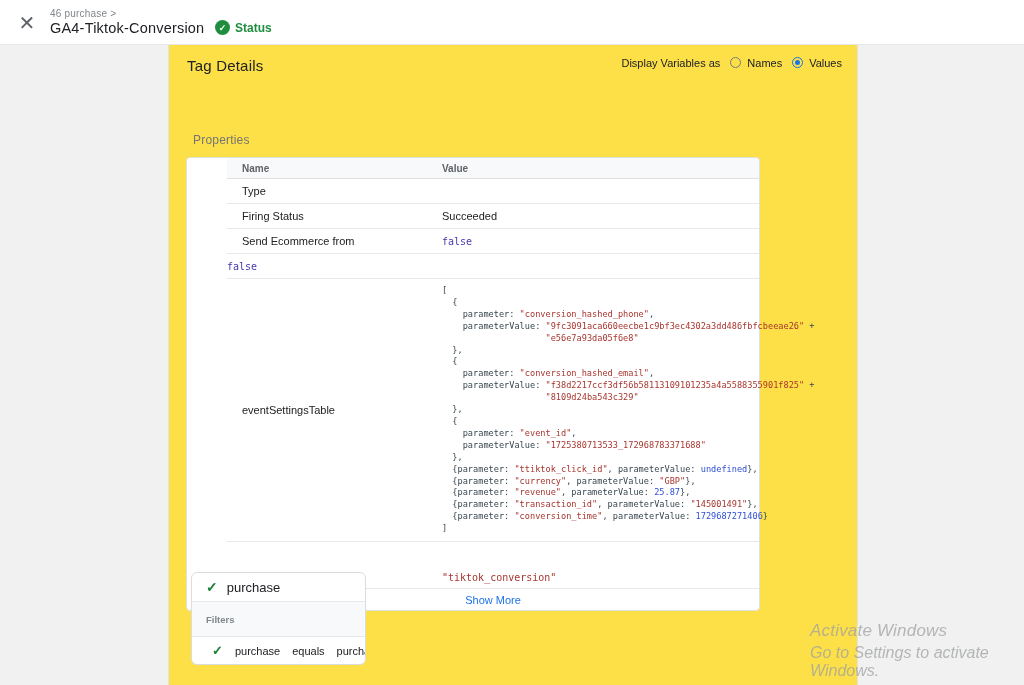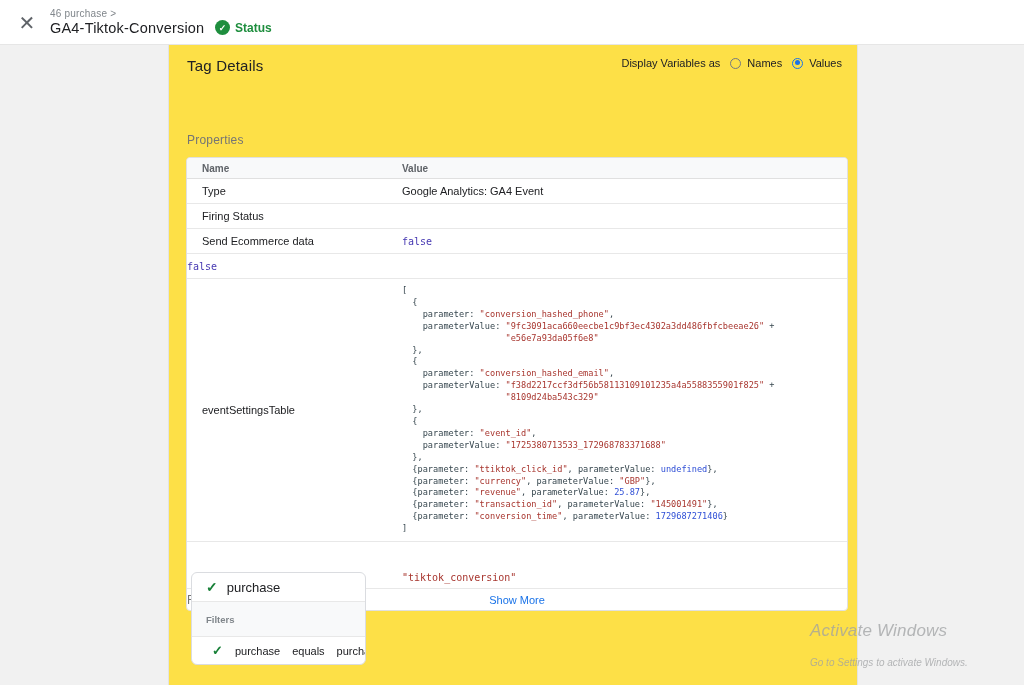--- a/index.html
+++ b/index.html
@@ -16,32 +16,32 @@
   .fired-badge { position:absolute; left:215px; top:20px; display:flex; align-items:center; gap:5px; }
   .fired-circle { width:15px; height:15px; border-radius:50%; background:#1e8e3e; color:#fff; font-size:9px;
                   display:flex; align-items:center; justify-content:center; font-weight:bold; }
   .fired-text { color:#1e8e3e; font-size:12px; font-weight:bold; }
 
   
   .card { position:absolute; left:168px; top:45px; width:690px; height:640px; background:#fde047;
           border-left:1px solid #e3e3e3; border-right:1px solid #e3e3e3; }
   .card-head { position:absolute; left:18px; right:15px; top:12px; height:24px; }
   .tag-details-h { font-size:15px; color:#202124; font-weight:500; letter-spacing:.2px; }
-  .disp-vars { position:absolute; right:0; top:0; display:flex; align-items:center; gap:4px; font-size:11px; color:#202124;padding-left:36px; }
+  .disp-vars { position:absolute; right:0; top:0; display:flex; align-items:flex-start; gap:4px; font-size:11px; color:#202124;padding-left:36px; }
   .radio { display:inline-block; width:11px; height:11px; border:1.5px solid #747a80; border-radius:50%; margin:0 2px 0 6px; vertical-align:-2px; cursor:pointer; }
   .radio.checked { border-color:#1a73e8; position:relative; }
   .radio.checked::after { content:""; position:absolute; left:1.5px; top:1.5px; width:5px; height:5px; border-radius:50%; background:#1a73e8; }
   .radio-label { cursor:pointer; }
 
-  .section-label { position:absolute; left:18px; font-size:12px; color:#757575; letter-spacing:.2px; }
+  .section-label { position:absolute; left:24px; font-size:12px; color:#757575; letter-spacing:.2px; }
   .lbl-properties { top:88px; }
   .lbl-firing { top:548px; }
 
   
-  .ptable { position:absolute; left:17px; top:112px; width:662px; border:1px solid #e0e0e0; border-radius:4px; background:#fff; }
+  .ptable { position:absolute; left:17px; top:112px; width:574px; border:1px solid #e0e0e0; border-radius:4px; background:#fff;padding-left:40px; }
   .prow { display:flex; align-items:center; border-bottom:1px solid #e8e8e8; }
   .prow:last-child { border-bottom:none;text-align:right; }
   .phead { background:#f8f9fa; height:21px; border-radius:4px 4px 0 0; border-bottom:1px solid #e0e0e0; }
   .phead .pname, .phead .pvalue { font-size:10px; color:#5f6368; font-weight:bold; }
   .pname { width:215px; padding-left:15px; font-size:11px; color:#202124; flex-shrink:0; }
   .pvalue { flex:1; font-size:11px; color:#202124; }
   .row-sm { height:25px; }
   .mono { font-family:"DejaVu Sans Mono", monospace; font-size:10px; }
   .v-bool { color:#4638b2; }
   .v-str { color:#a8362f; }
@@ -62,21 +62,21 @@
   .check { color:#188038; font-size:14px; font-weight:bold; }
   .filters-bar { height:36px; background:#f8f9fa; border-top:1px solid #e8e8e8; border-bottom:1px solid #e8e8e8;
                  display:flex; align-items:center; padding-left:14px; font-size:9.5px; color:#80868b; font-weight:bold; }
   .filter-row { display:flex; align-items:center; height:27px; padding-left:20px; gap:12px; }
   .filter-row .check { font-size:13px; }
   .filter-term { font-size:11px; color:#202124; }
 
   
   .watermark { position:absolute; left:810px; top:621px; color:#9fa1a3; opacity:.75; z-index:6;font-style:italic; }
   .wm-1 { font-size:17px; letter-spacing:.2px; }
-  .wm-2 { font-size:10px; margin-top:16px; }
+  .wm-2 { font-size:16px; margin-top:3px; }
 </style>
 </head>
 <body>
 
 <header class="app-header">
   <button class="close-btn">✕</button>
   <div class="crumb">46 purchase &gt;</div>
   <div class="tag-title">GA4-Tiktok-Conversion</div>
   <div class="fired-badge">
     <span class="fired-circle">✓</span>
@@ -99,27 +99,27 @@
 
   <div class="section-label lbl-properties">Properties</div>
 
   <div class="ptable">
     <div class="prow phead">
       <div class="pname">Name</div>
       <div class="pvalue">Value</div>
     </div>
     <div class="prow row-sm">
       <div class="pname">Type</div>
-      <div class="pvalue">Google Analytics: GA4 Event</div>
     </div>
     <div class="prow row-sm">
       <div class="pname">Firing Status</div>
+      <div class="pvalue">Succeeded</div>
     </div>
     <div class="prow row-sm">
-      <div class="pname">Send Ecommerce data</div>
+      <div class="pname">Send Ecommerce from</div>
       <div class="pvalue mono v-bool">false</div>
     </div>
     <div class="prow row-sm">
       <div class="pvalue mono v-bool">false</div>
     </div>
     <div class="prow row-code">
       <div class="pname">eventSettingsTable</div>
       <div class="code-pre"><div><span class="c-p">[</span></div><div><span class="c-p">  {</span></div><div><span class="c-p">    parameter: </span><span class="c-s">"conversion_hashed_phone"</span><span class="c-p">,</span></div><div><span class="c-p">    parameterValue: </span><span class="c-s">"9fc3091aca660eecbe1c9bf3ec4302a3dd486fbfcbeeae26"</span><span class="c-p"> +</span></div><div><span class="c-p">                    </span><span class="c-s">"e56e7a93da05f6e8"</span></div><div><span class="c-p">  },</span></div><div><span class="c-p">  {</span></div><div><span class="c-p">    parameter: </span><span class="c-s">"conversion_hashed_email"</span><span class="c-p">,</span></div><div><span class="c-p">    parameterValue: </span><span class="c-s">"f38d2217ccf3df56b58113109101235a4a5588355901f825"</span><span class="c-p"> +</span></div><div><span class="c-p">                    </span><span class="c-s">"8109d24ba543c329"</span></div><div><span class="c-p">  },</span></div><div><span class="c-p">  {</span></div><div><span class="c-p">    parameter: </span><span class="c-s">"event_id"</span><span class="c-p">,</span></div><div><span class="c-p">    parameterValue: </span><span class="c-s">"1725380713533_172968783371688"</span></div><div><span class="c-p">  },</span></div><div><span class="c-p">  {parameter: </span><span class="c-s">"ttiktok_click_id"</span><span class="c-p">, parameterValue: </span><span class="c-n">undefined</span><span class="c-p">},</span></div><div><span class="c-p">  {parameter: </span><span class="c-s">"currency"</span><span class="c-p">, parameterValue: </span><span class="c-s">"GBP"</span><span class="c-p">},</span></div><div><span class="c-p">  {parameter: </span><span class="c-s">"revenue"</span><span class="c-p">, parameterValue: </span><span class="c-n">25.87</span><span class="c-p">},</span></div><div><span class="c-p">  {parameter: </span><span class="c-s">"transaction_id"</span><span class="c-p">, parameterValue: </span><span class="c-s">"145001491"</span><span class="c-p">},</span></div><div><span class="c-p">  {parameter: </span><span class="c-s">"conversion_time"</span><span class="c-p">, parameterValue: </span><span class="c-n">1729687271406</span><span class="c-p">}</span></div><div><span class="c-p">]</span></div></div>
     </div>
     <div class="prow row-event">

